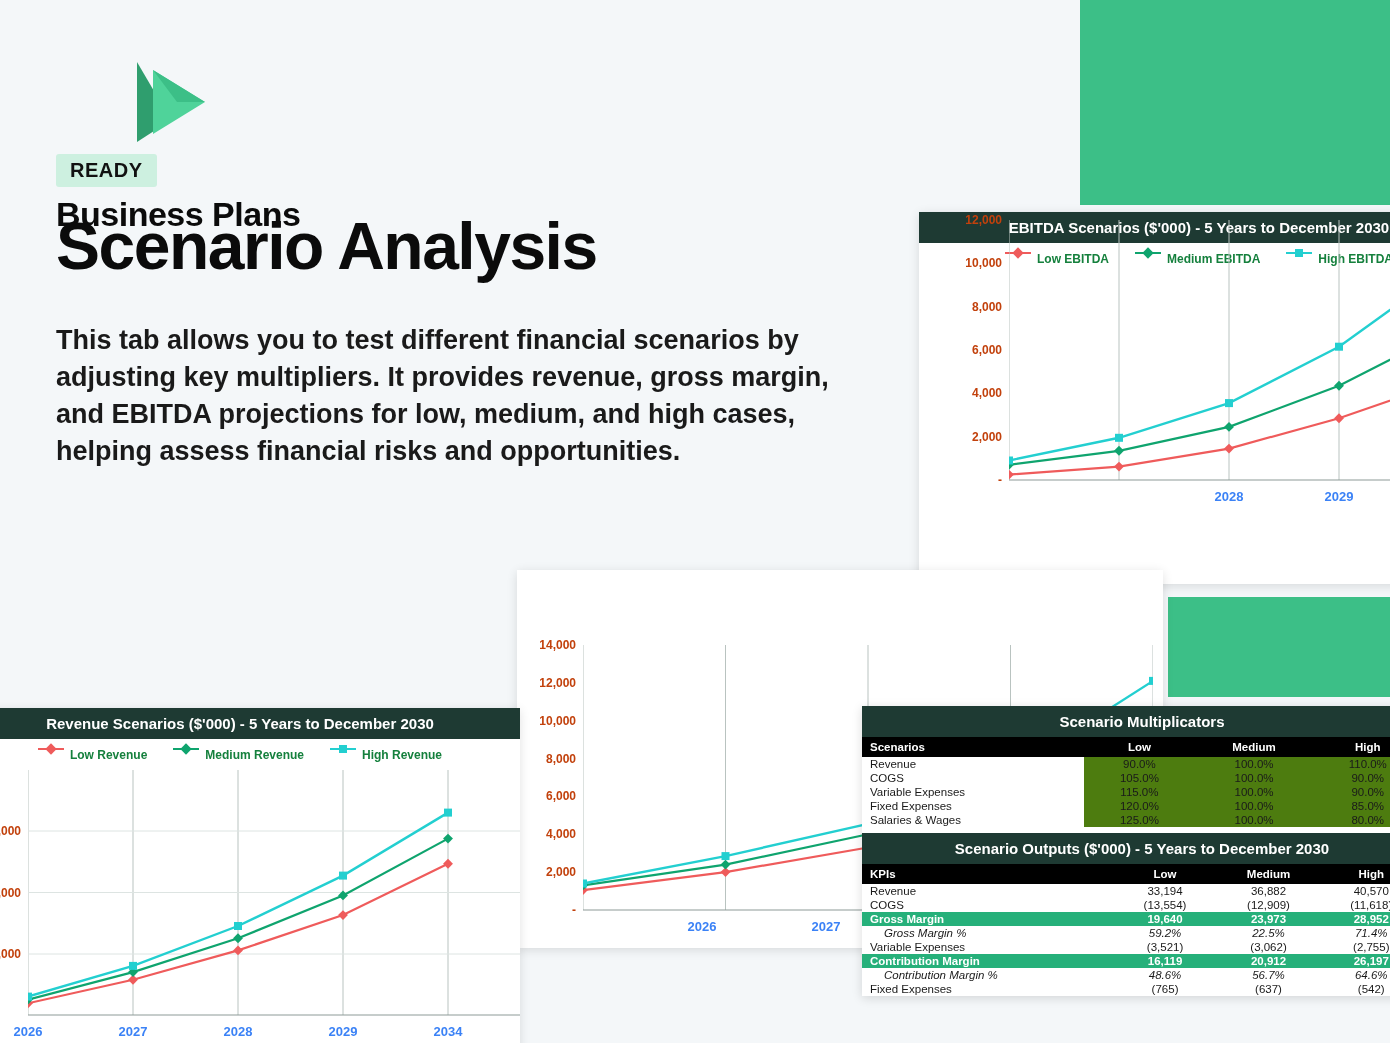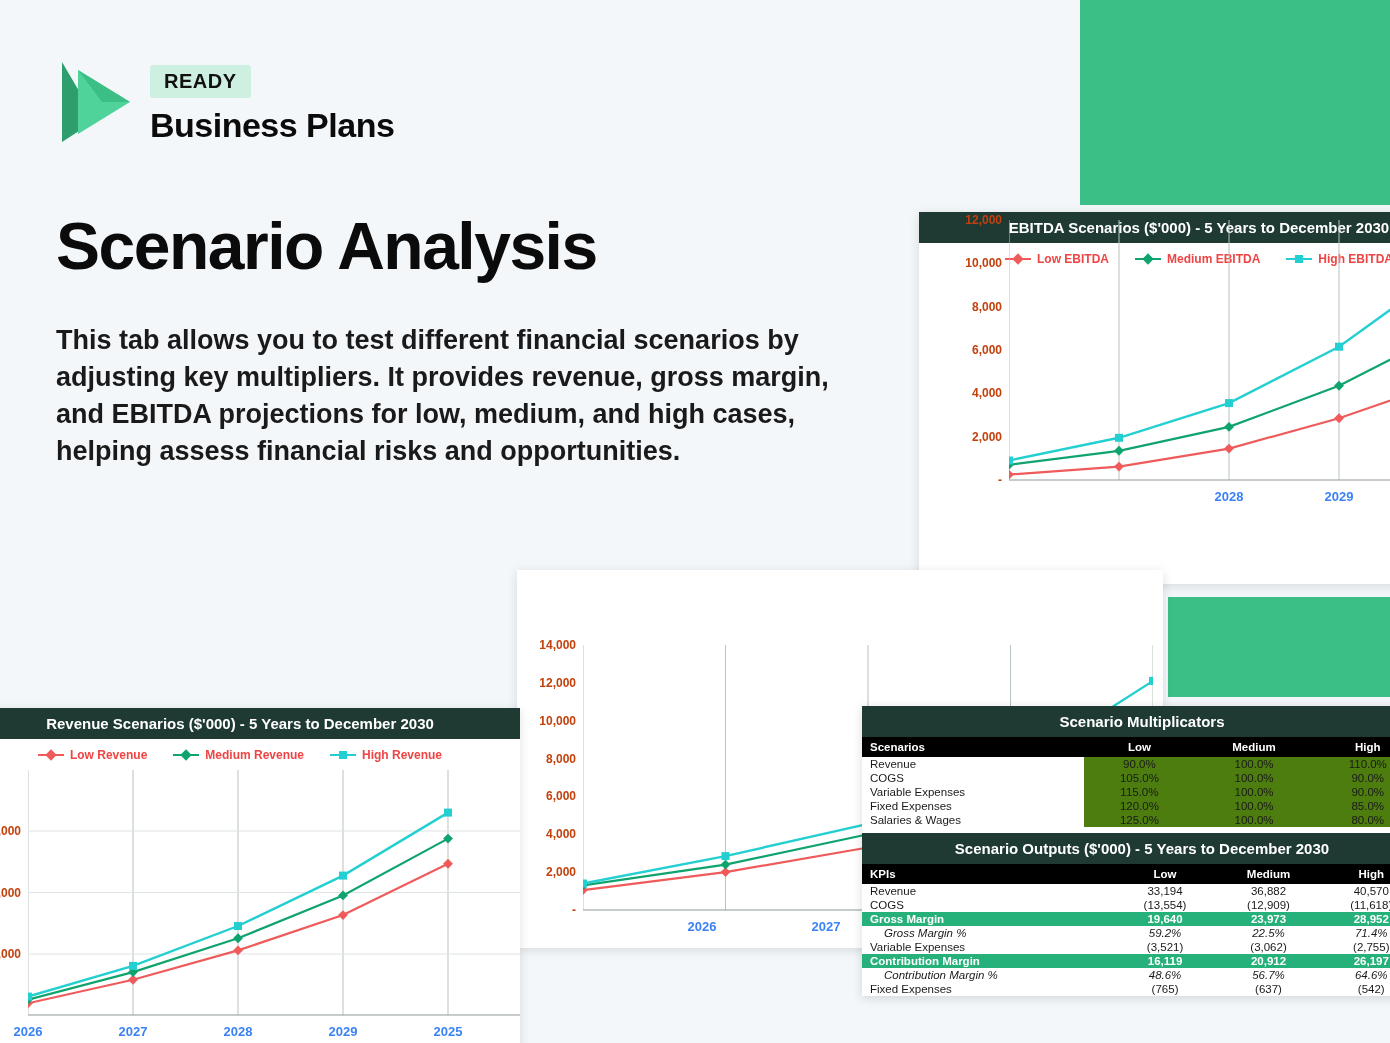--- a/index.html
+++ b/index.html
@@ -13,21 +13,21 @@
   
   .green-block-top {
     position:absolute; left:1080px; top:0; width:310px; height:205px;
     background:#3cbf87;
   }
   .green-block-mid {
     position:absolute; left:1168px; top:597px; width:222px; height:100px;
     background:#3cbf87;
   }
   
-  .logo-wrap { position:absolute; left:56px; top:56px; display:flex; align-items:center; }
+  .logo-wrap { position:absolute; left:56px; top:56px; display:flex; align-items:center;flex-direction:column; }
   .logo-mark { width:80px; height:92px; position:relative; margin-right:14px; }
   .logo-text-block { padding-top:6px; }
   .ready-badge {
     display:inline-block; background:#cdf0e0; color:#111;
     font-size:20px; font-weight:bold; letter-spacing:.5px;
     padding:5px 14px 5px 14px; border-radius:3px; margin-bottom:8px;
   }
   .brand-name { font-size:34px; font-weight:bold; letter-spacing:-0.5px; color:#0b0b0b; }
 
   
@@ -40,21 +40,21 @@
     font-size:27px; font-weight:bold; line-height:1.37; color:#1a1a1a;
   }
 
   
   .card { position:absolute; background:#fff; box-shadow:0 2px 10px rgba(0,0,0,.12); }
   .card-header {
     background:#1e3a33; color:#fff; font-weight:bold; text-align:center;
     padding:7px 6px; font-size:15px; white-space:nowrap; overflow:hidden;
   }
   .legend { display:flex; justify-content:center; gap:26px; padding:9px 0 2px; }
-  .legend-item { display:flex; align-items:center; font-size:12px; font-weight:bold; color:#ef4444; }
+  .legend-item { display:flex; align-items:flex-start; font-size:12px; font-weight:bold; color:#15803d; }
   .legend-swatch { width:26px; height:2px; margin-right:6px; position:relative; }
   .legend-swatch::after {
     content:''; position:absolute; left:9px; top:-3px; width:8px; height:8px;
   }
   .plot { position:relative; }
   .ylab {
     position:absolute; right:100%; margin-right:7px; transform:translateY(-50%);
     font-size:12px; font-weight:bold; color:#c2410c; white-space:nowrap;
   }
   .xlab {
@@ -281,21 +281,21 @@
           <rect x="101" y="191.9" width="8" height="8"></rect>
           <rect x="206" y="152" width="8" height="8"></rect>
           <rect x="311" y="101.6" width="8" height="8"></rect>
           <rect x="416" y="38.6" width="8" height="8"></rect>
         </g>
     </svg>
     <div class="xlab" style="left:0px;">2026</div>
     <div class="xlab" style="left:105px;">2027</div>
     <div class="xlab" style="left:210px;">2028</div>
     <div class="xlab" style="left:315px;">2029</div>
-    <div class="xlab" style="left:420px;">2025</div>
+    <div class="xlab" style="left:420px;">2034</div>
   </div>
 </div>
 
 <div class="table-card">
   <div class="tbl-title">Scenario Multiplicators</div>
   <table>
     <tbody>
       <tr class="thead-row">
         <td>Scenarios</td>
         <td class="num">Low</td>

